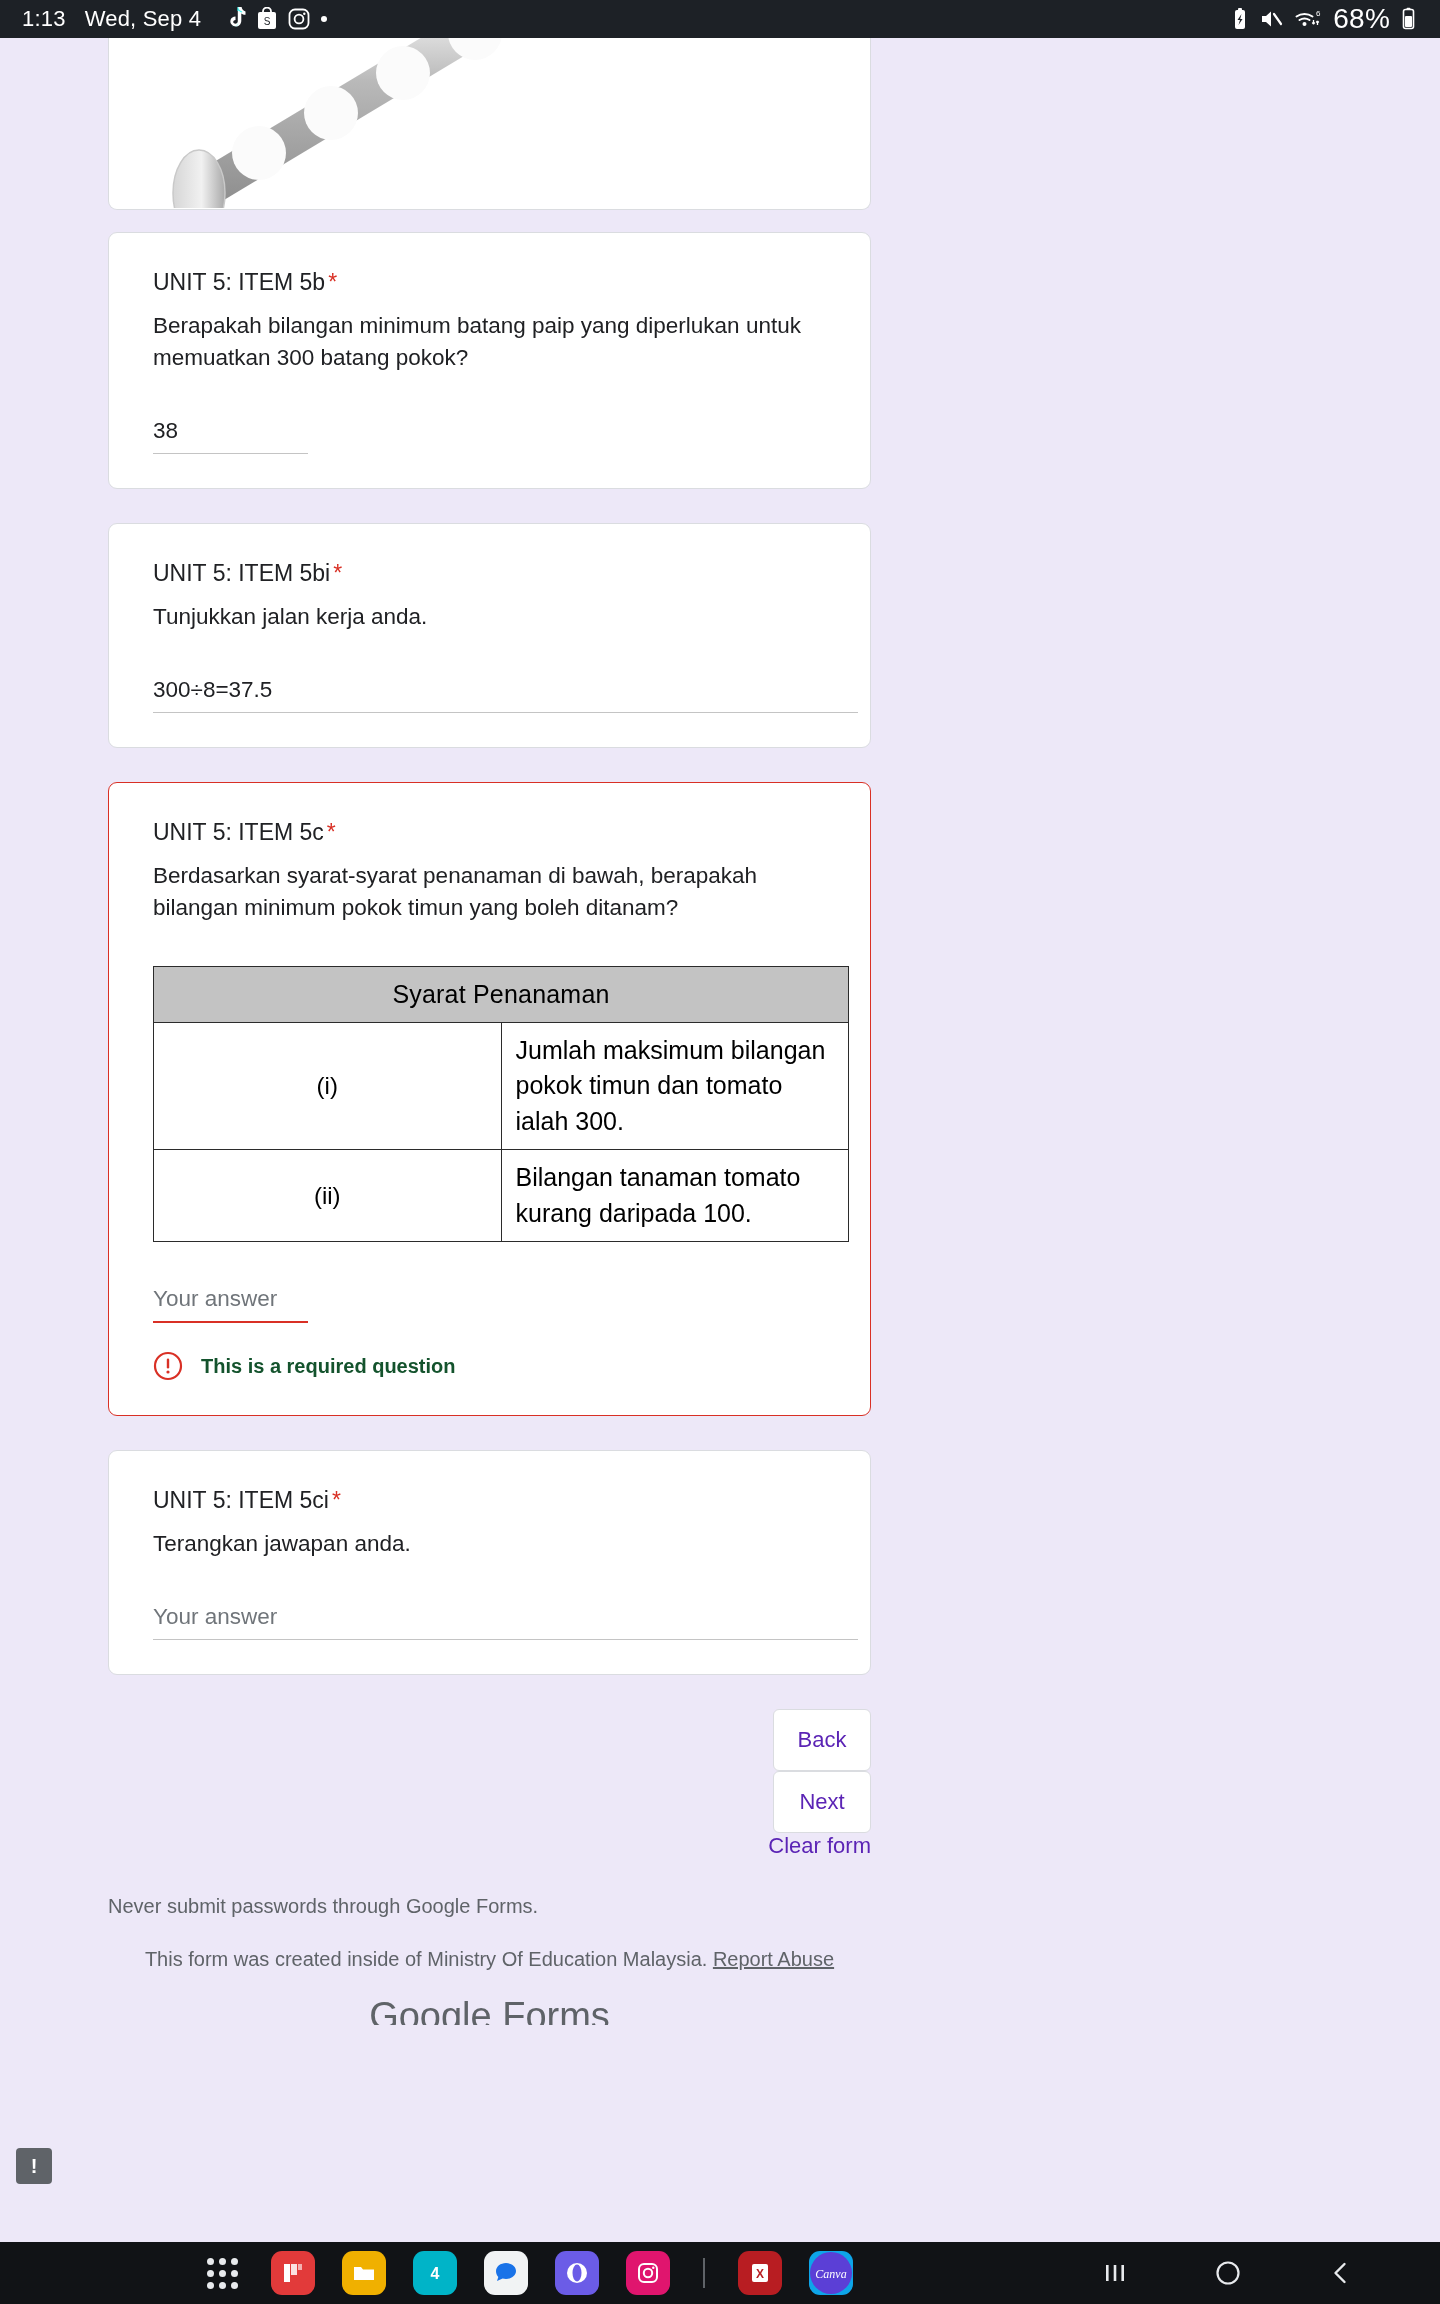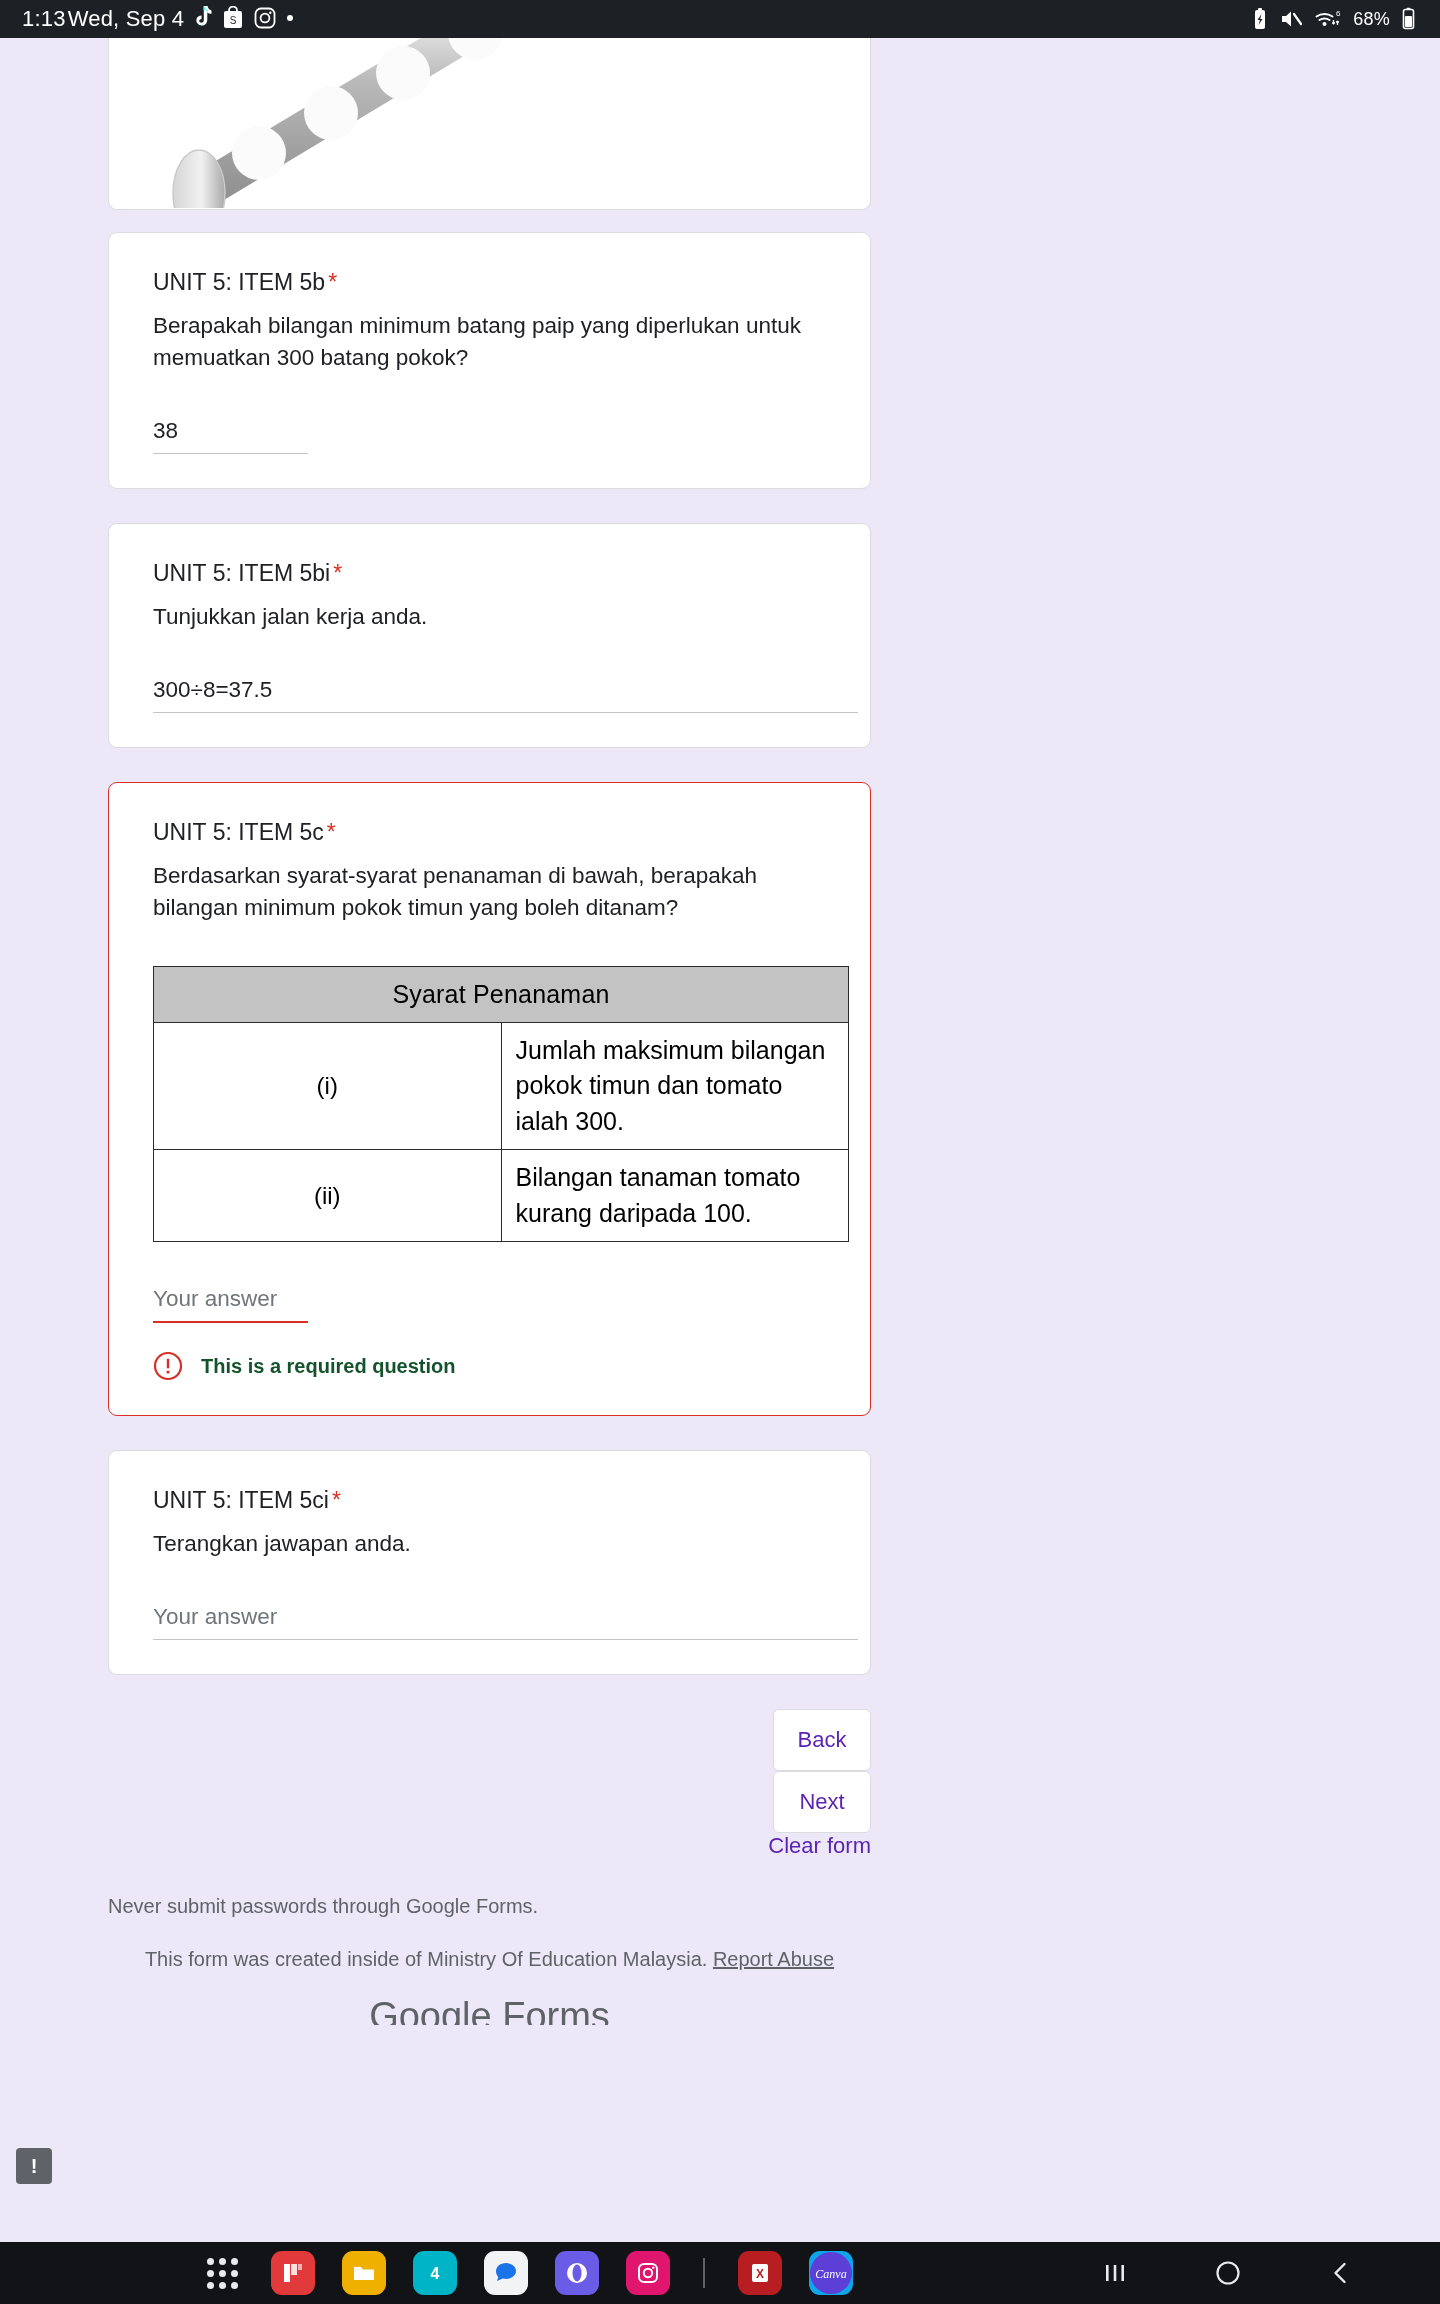--- a/index.html
+++ b/index.html
@@ -11,26 +11,26 @@
   }
 
   
   .statusbar {
     position: absolute; top: 0; left: 0;
     width: 1440px; height: 38px;
     background: #1d2126;
     display: flex; align-items: center;
     color: #ffffff;
   }
-  .sb-left { display: flex; align-items: flex-start; gap: 2px; padding-left: 22px; }
+  .sb-left { display: flex; align-items: center; gap: 19px; padding-left: 22px; }
   .sb-time { font-size: 22px; letter-spacing: .2px; }
   .sb-date { font-size: 22px; letter-spacing: .2px; }
   .sb-appicons { display: flex; align-items: center; gap: 10px; margin-left: 4px; }
   .sb-right { margin-left: auto; display: flex; align-items: center; gap: 11px; padding-right: 24px; }
-  .sb-pct { font-size: 18px; letter-spacing: .2px; }
+  .sb-pct { font-size: 28px; letter-spacing: .2px; }
   .ic { display: inline-flex; align-items: center; justify-content: center; }
 
   
   .page {
     position: absolute; top: 38px; left: 0;
     width: 1440px; height: 2204px;
     background: #ede8f8;
     overflow: hidden;
   }
   .form-col {

